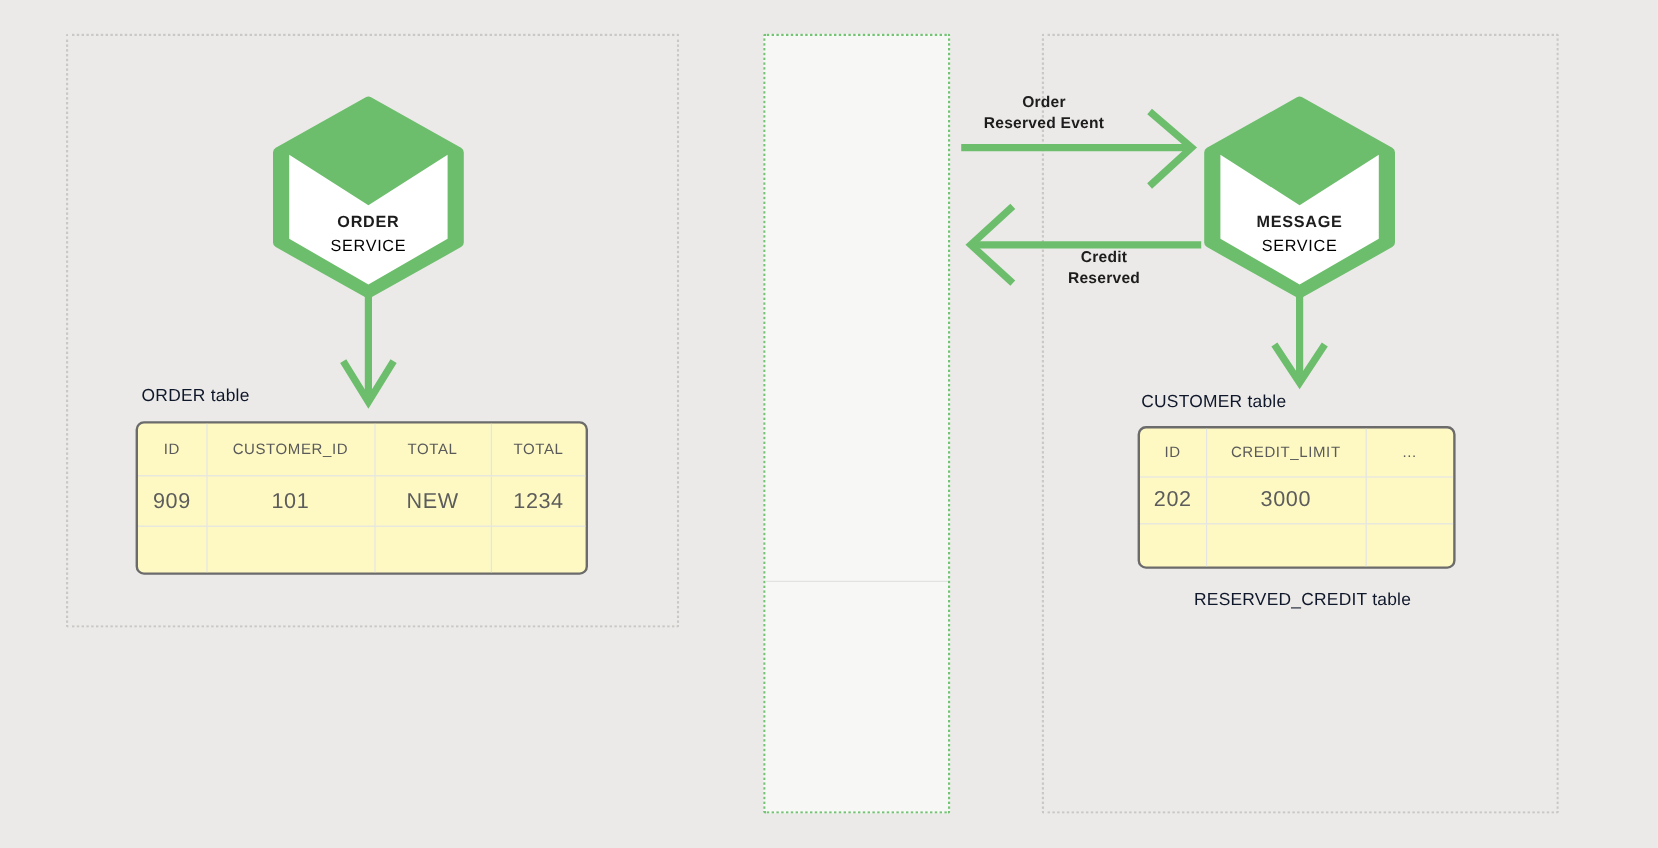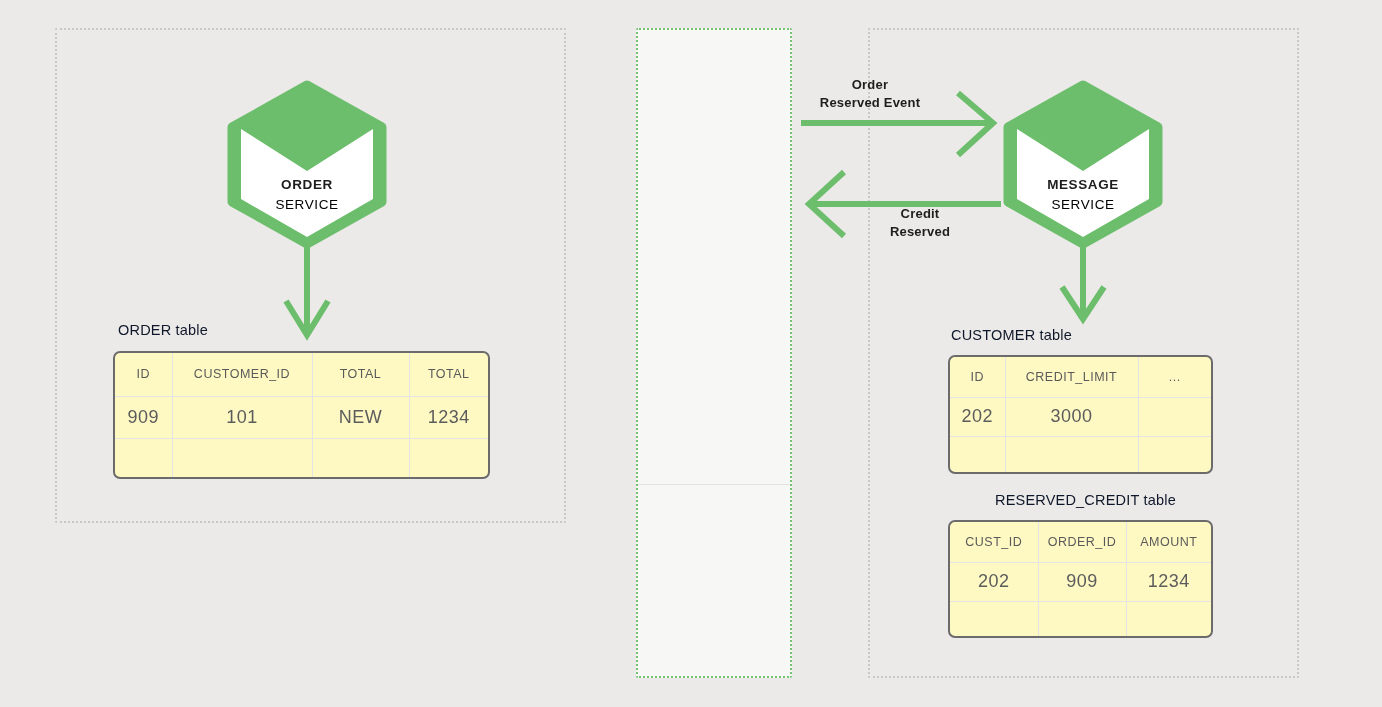--- a/index.html
+++ b/index.html
@@ -277,40 +277,14 @@
         <tr>
           <td class="val"></td>
           <td class="val"></td>
           <td class="val"></td>
         </tr>
       </tbody>
     </table>
   </div>
 
   <div class="table-caption cap-reserved">RESERVED_CREDIT table</div>
-  <div class="db-table tbl-reserved">
-    <table>
-      <colgroup>
-        <col style="width:88px">
-          <col style="width:88px">
-          <col>
-      </colgroup>
-      <tbody>
-        <tr style="height:40px">
-          <th>CUST_ID</th>
-          <th>ORDER_ID</th>
-          <th>AMOUNT</th>
-        </tr>
-        <tr style="height:39px">
-          <td class="val">202</td>
-          <td class="val">909</td>
-          <td class="val">1234</td>
-        </tr>
-        <tr>
-          <td class="val"></td>
-          <td class="val"></td>
-          <td class="val"></td>
-        </tr>
-      </tbody>
-    </table>
-  </div>
 
 </div>
 
 </body></html>

